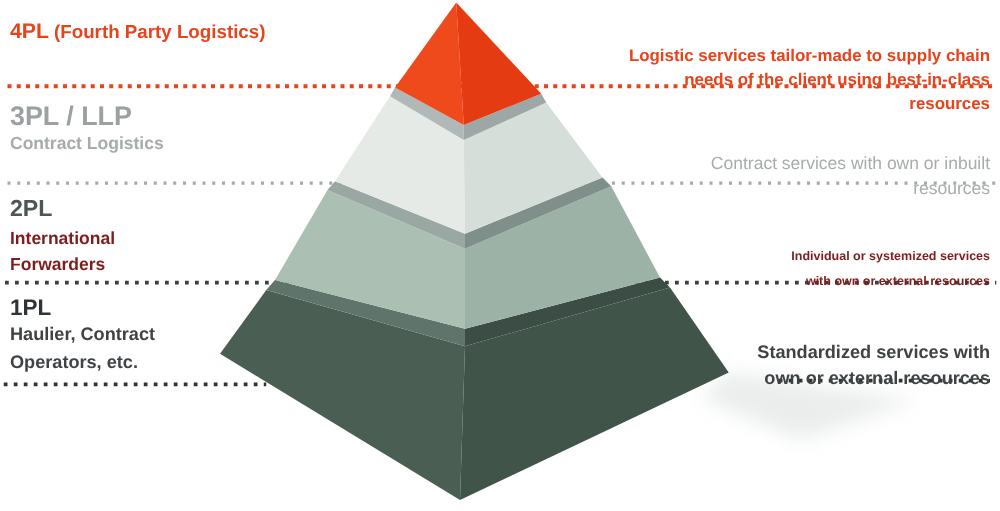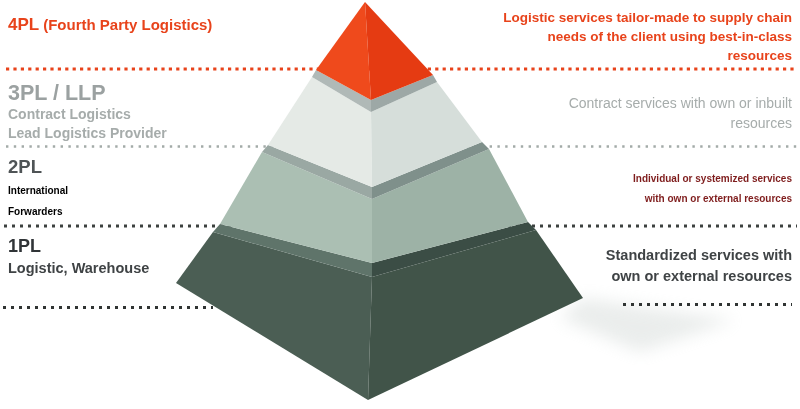--- a/index.html
+++ b/index.html
@@ -3,34 +3,34 @@
 <meta charset="utf-8">
 <style>
   html,body{margin:0;padding:0;background:#fff;}
   #stage{
     position:relative;width:800px;height:409px;overflow:hidden;background:#fff;
     font-family:"Liberation Sans","DejaVu Sans",sans-serif;
   }
   #pyramid-svg{position:absolute;left:0;top:0;width:800px;height:409px;}
   .txt{position:absolute;white-space:nowrap;}
   .left-col{left:8px;text-align:left;}
-  .right-col{right:8px;text-align:right;}
+  .right-col{right:8px;text-align:right;margin-top:27px;}
   
   .accent{color:#e8431b;font-weight:bold;}
   .lvl4-name{font-size:17px;line-height:22px;}
   .lvl4-name .suffix{font-size:15px;margin-left:4px;}
   .lvl4-sub{font-size:13.5px;line-height:18px;}
   .lvl4-desc{font-size:13.5px;line-height:19px;}
   
   .lvl3-name{font-size:21.5px;line-height:26px;font-weight:600;color:#9ba1a1;}
   .lvl3-sub{font-size:14px;line-height:19px;font-weight:600;color:#a6acab;}
   .lvl3-desc{font-size:14px;line-height:20px;font-weight:400;color:#a6acab;}
   
   .lvl2-name{font-size:18.5px;line-height:23px;font-weight:bold;color:#4f5456;}
-  .lvl2-sub{font-size:10px;line-height:19px;font-weight:600;color:#000000;}
+  .lvl2-sub{font-size:14px;line-height:19px;font-weight:600;color:#7f1d1d;}
   .lvl2-desc{font-size:10px;line-height:20px;font-weight:700;color:#7f1d1d;}
   
   .lvl1-name{font-size:18px;line-height:24px;font-weight:bold;color:#303437;}
   .lvl1-sub{font-size:14.5px;line-height:20px;font-weight:bold;color:#3f4345;}
   .lvl1-desc{font-size:14.5px;line-height:21px;font-weight:bold;color:#3f4345;}
 </style>
 </head>
 <body>
 
 <div id="stage">
@@ -71,28 +71,28 @@
     <polygon points="365,2 316,70 371,100" fill="#ef4a1c"></polygon>
     <polygon points="365,2 433,75 371,100" fill="#e53b12"></polygon>
   </svg>
 
   <div class="txt left-col lvl4-name accent" style="top:14px;">
     <span>4PL</span><span class="suffix">(Fourth Party Logistics)</span>
   </div>
 
   <div class="txt left-col lvl3-name" style="top:80px;">3PL / LLP</div>
   <div class="txt left-col lvl3-sub" style="top:105px;">Contract Logistics</div>
-  <div class="txt left-col lvl3-sub" style="top:124px;">Lead Logistics Provider</div>
 
   <div class="txt left-col lvl2-name" style="top:155px;">2PL</div>
   <div class="txt left-col lvl2-sub" style="top:181px;">International</div>
   <div class="txt left-col lvl2-sub" style="top:202px;">Forwarders</div>
 
   <div class="txt left-col lvl1-name" style="top:234px;">1PL</div>
-  <div class="txt left-col lvl1-sub" style="top:258px;">Logistic, Warehouse</div>
+  <div class="txt left-col lvl1-sub" style="top:258px;">Haulier, Contract</div>
+  <div class="txt left-col lvl1-sub" style="top:280px;">Operators, etc.</div>
 
   <div class="txt right-col lvl4-desc accent" style="top:8px;">Logistic services tailor-made to supply chain</div>
   <div class="txt right-col lvl4-desc accent" style="top:27px;">needs of the client using best-in-class</div>
   <div class="txt right-col lvl4-desc accent" style="top:46px;">resources</div>
 
   <div class="txt right-col lvl3-desc" style="top:93px;">Contract services with own or inbuilt</div>
   <div class="txt right-col lvl3-desc" style="top:113px;">resources</div>
 
   <div class="txt right-col lvl2-desc" style="top:169px;">Individual or systemized services</div>
   <div class="txt right-col lvl1-desc" style="top:245px;">Standardized services with</div>

